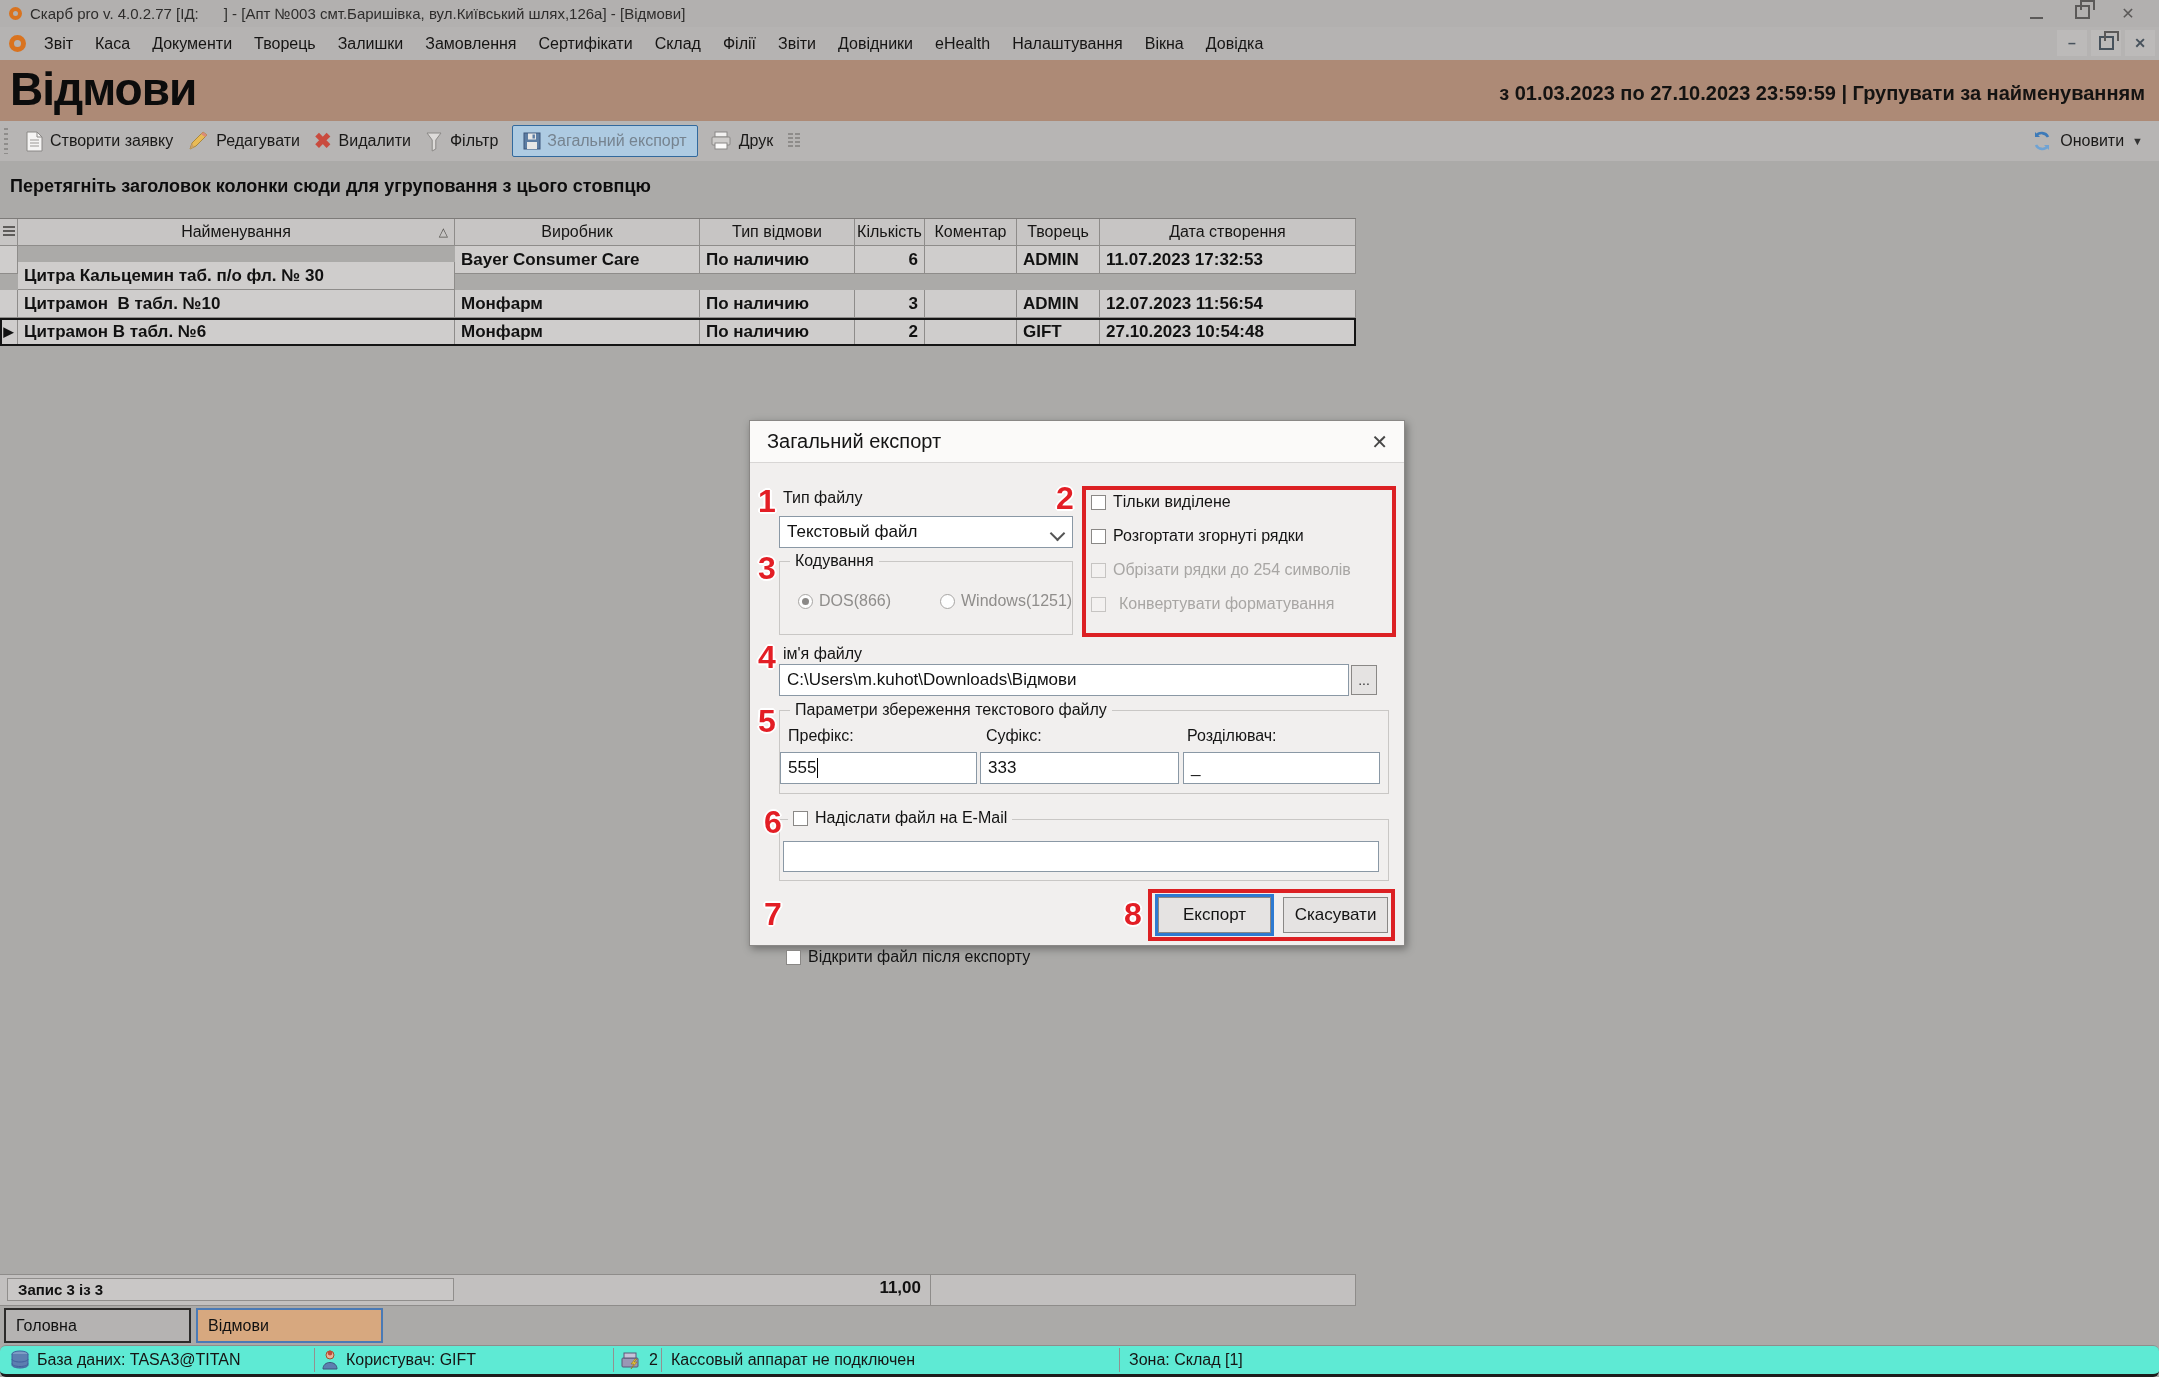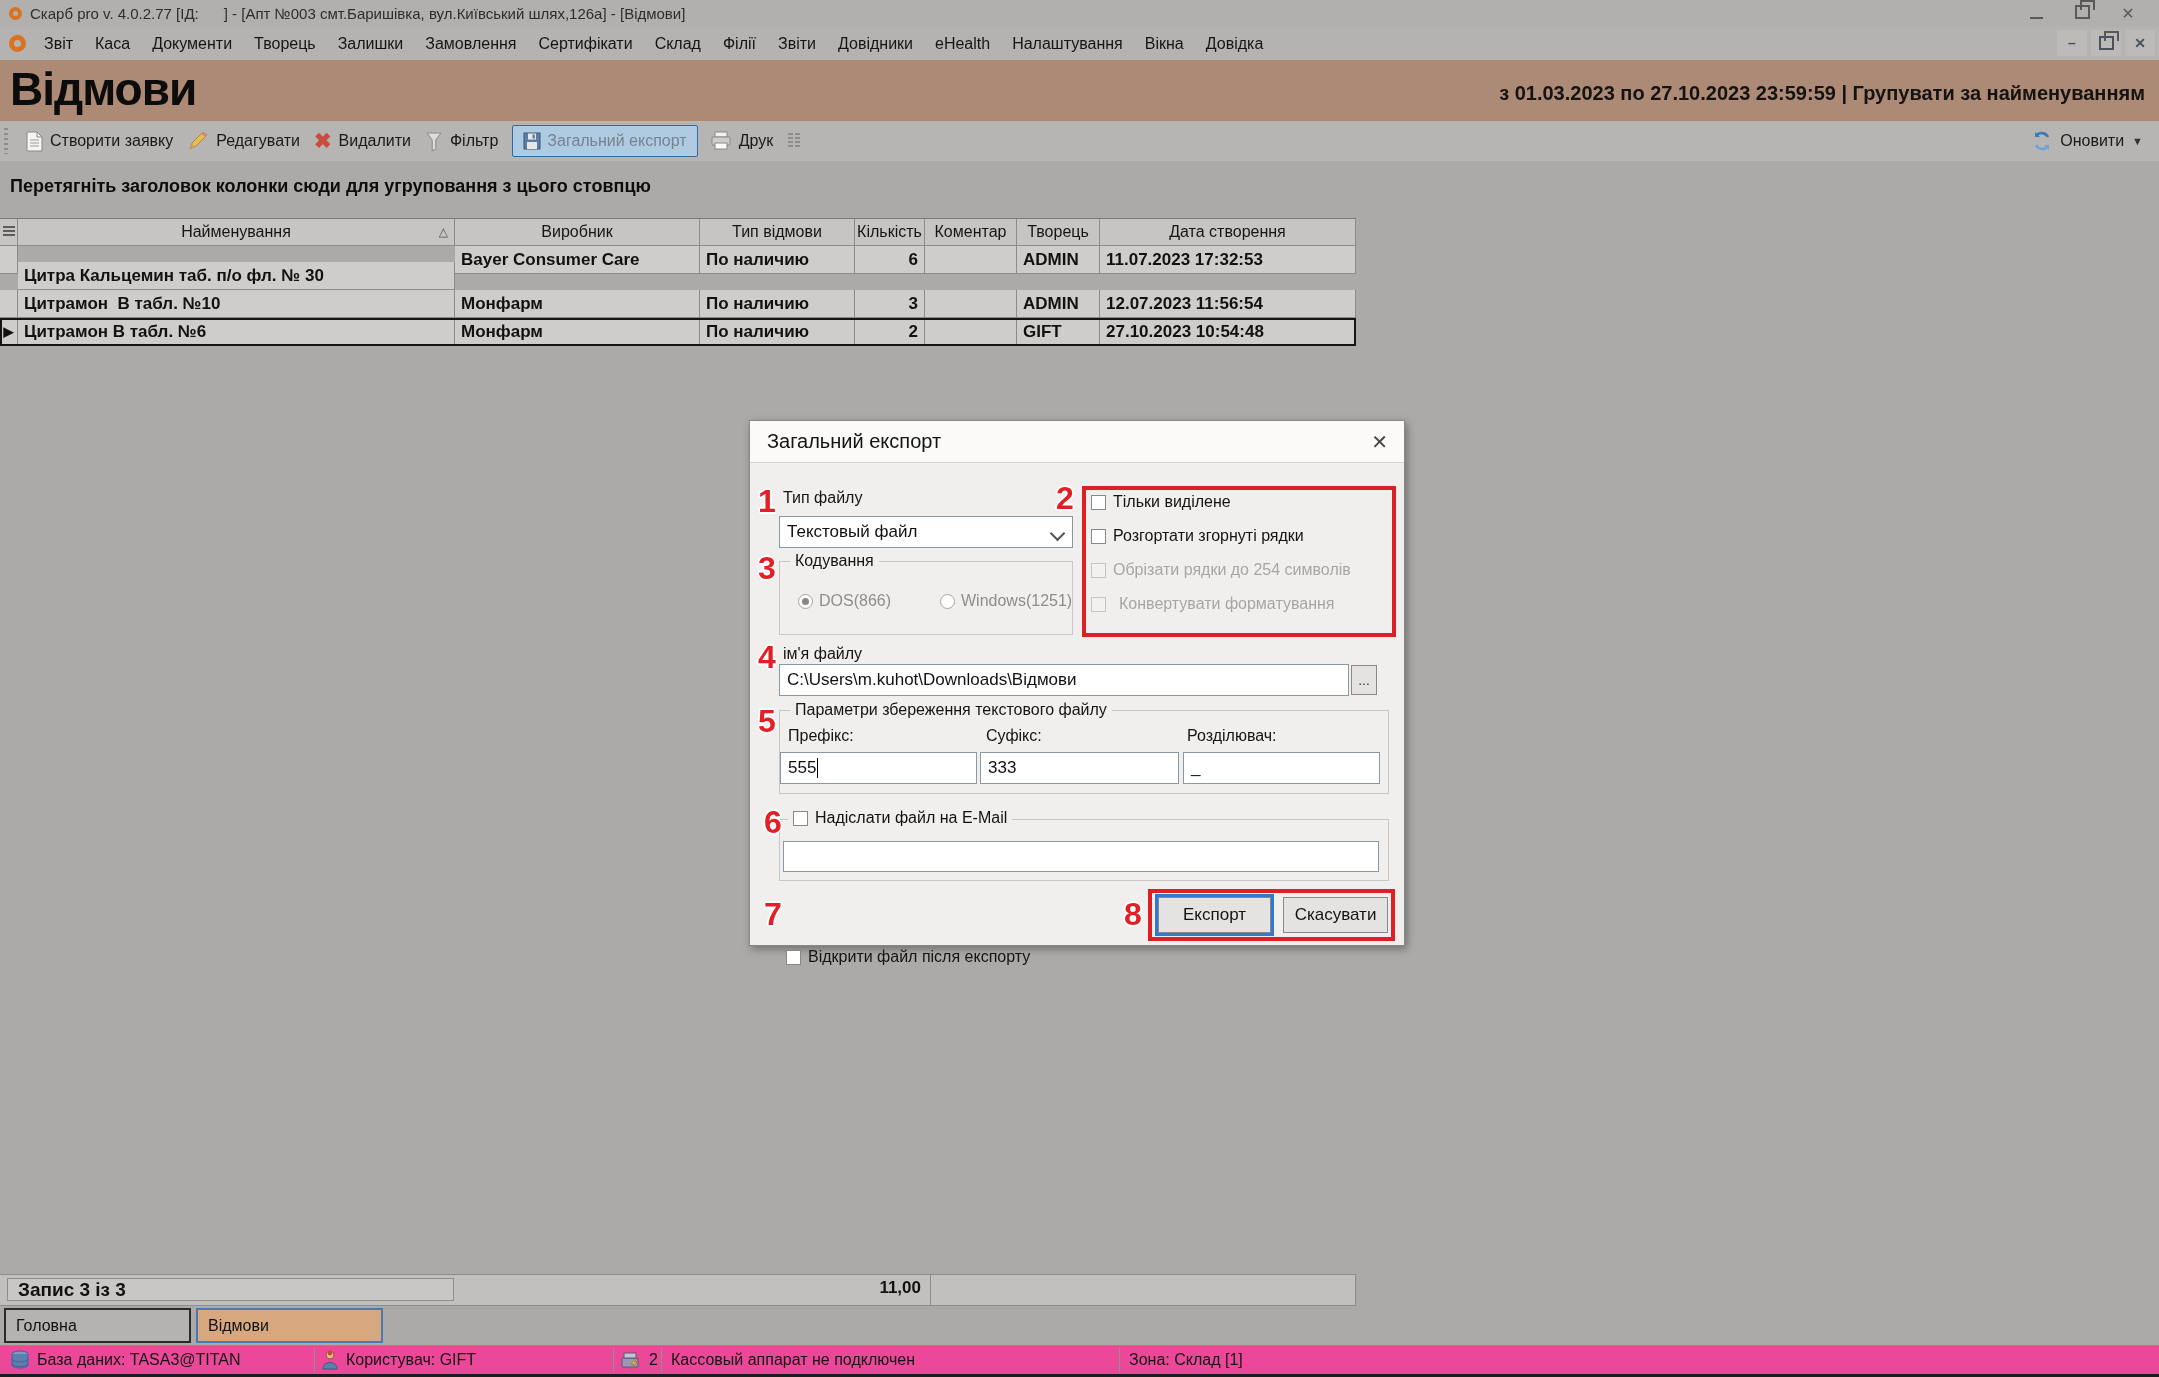--- a/index.html
+++ b/index.html
@@ -54,31 +54,31 @@
   .sort-glyph{position:absolute;right:6px;top:6px;font-size:12px;color:#55534f;}
   .head-ic{width:12px;height:12px;background:repeating-linear-gradient(to bottom,#5e5c5a 0 2px,transparent 2px 4px);}
   .g-data.selected{position:relative;}
   .g-data.selected::after{content:'';position:absolute;inset:0;border:2px solid #141414;pointer-events:none;}
   .row-marker{font-size:13px;color:#111;}
   
   #gfooter{position:absolute;left:0;top:1274px;width:1356px;height:30px;background:#c2c0bf;
            border-top:1px solid #8e8c8a;border-bottom:1px solid #8e8c8a;}
   #gfooter .sunken{position:absolute;left:7px;top:3px;width:447px;height:23px;background:#c9c7c6;
                    border:1px solid #908e8c;display:flex;align-items:center;padding-left:10px;box-sizing:border-box;
-                   font-size:19px;font-weight:bold;}
+                   font-size:15px;font-weight:bold;}
   #gfooter .total{position:absolute;left:855px;top:3px;width:66px;text-align:right;font-size:17px;font-weight:bold;}
   #gfooter .fdiv{position:absolute;top:0;width:1px;height:30px;background:#8e8c8a;}
   
   #tabs{position:absolute;left:0;top:1308px;height:35px;display:flex;gap:5px;padding-left:4px;}
   .tab{box-sizing:border-box;width:187px;height:35px;display:flex;align-items:center;padding-left:10px;
        font-size:16px;background:#b5b3b2;border:2px solid #2c2b2a;}
   .tab.active{background:#d7a87f;border:2px solid #4a7ab5;}
   
-  #statusbar{position:absolute;left:0;top:1345px;width:2159px;height:32px;background:#ec4899;
-             border-top:1px solid #8f8d8b;border-bottom:3px solid #1d1d1d;box-sizing:border-box;}
+  #statusbar{position:absolute;left:0;top:1345px;width:2159px;height:32px;background:#5eead4;
+             border-top:1px solid #8f8d8b;border-bottom:3px solid #1d1d1d;box-sizing:border-box;border-radius:6px;}
   .sb-item{position:absolute;top:0;height:28px;display:flex;align-items:center;gap:7px;font-size:16px;color:#161514;}
   .sb-div{position:absolute;top:2px;width:1px;height:24px;background:#939190;}
   
   #dialog{position:absolute;left:749px;top:420px;width:656px;height:526px;background:#f1efee;
           border:1px solid #8a8886;box-sizing:border-box;box-shadow:2px 3px 8px rgba(0,0,0,.35);}
   #dlg-title{position:absolute;left:0;top:0;width:100%;height:42px;background:#fbfaf9;border-bottom:1px solid #d8d6d5;
              display:flex;align-items:center;box-sizing:border-box;}
   #dlg-title span.txt{font-size:20px;margin-left:17px;color:#141414;}
   #dlg-close{position:absolute;right:16px;top:9px;font-size:20px;color:#474747;}
   .dlg-label{position:absolute;font-size:16px;color:#141414;}

